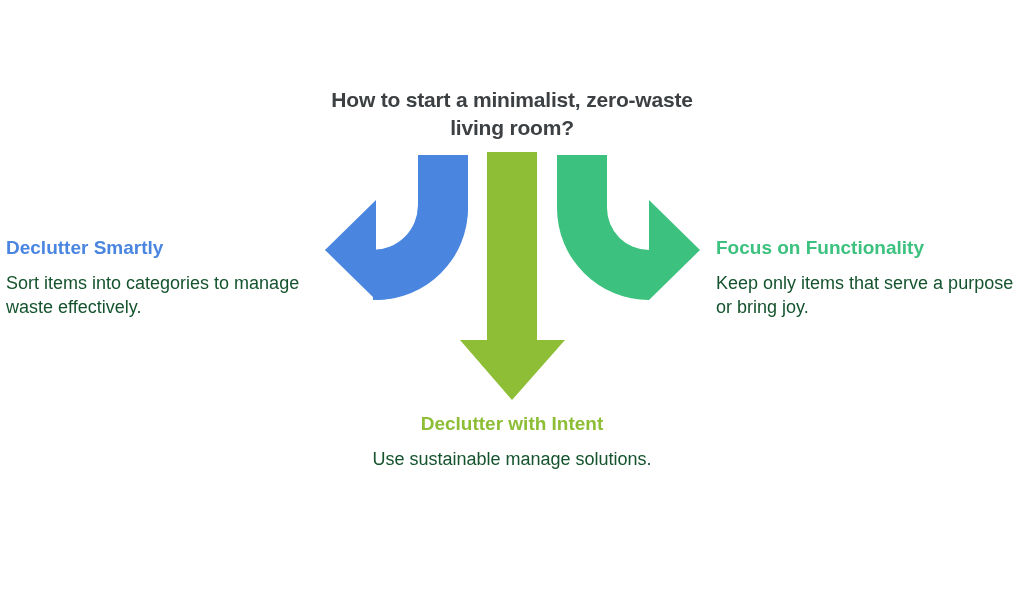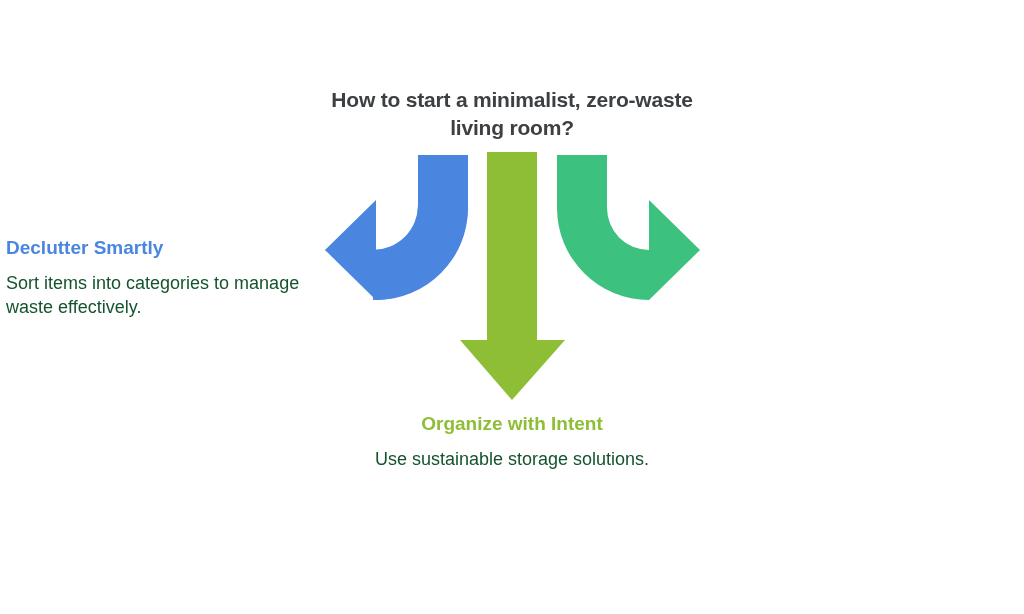--- a/index.html
+++ b/index.html
@@ -122,20 +122,22 @@
              Z"></path>
     <polygon fill="#3cc27e" points="649,200 649,300 700,250"></polygon>
   </svg>
 
   <div class="branch branch-left">
     <div class="branch-title" style="color:#4a86e0;">Declutter Smartly</div>
     <div class="branch-desc">Sort items into categories to manage waste effectively.</div>
   </div>
 
   <div class="branch branch-right">
+    <div class="branch-title" style="color:#3cc27e;">Focus on Functionality</div>
+    <div class="branch-desc">Keep only items that serve a purpose or bring joy.</div>
   </div>
 
   <div class="branch branch-bottom">
-    <div class="branch-title" style="color:#8dbe36;">Organize with Intent</div>
-    <div class="branch-desc">Use sustainable storage solutions.</div>
+    <div class="branch-title" style="color:#8dbe36;">Declutter with Intent</div>
+    <div class="branch-desc">Use sustainable manage solutions.</div>
   </div>
 
 </div>
 
 </body></html>

